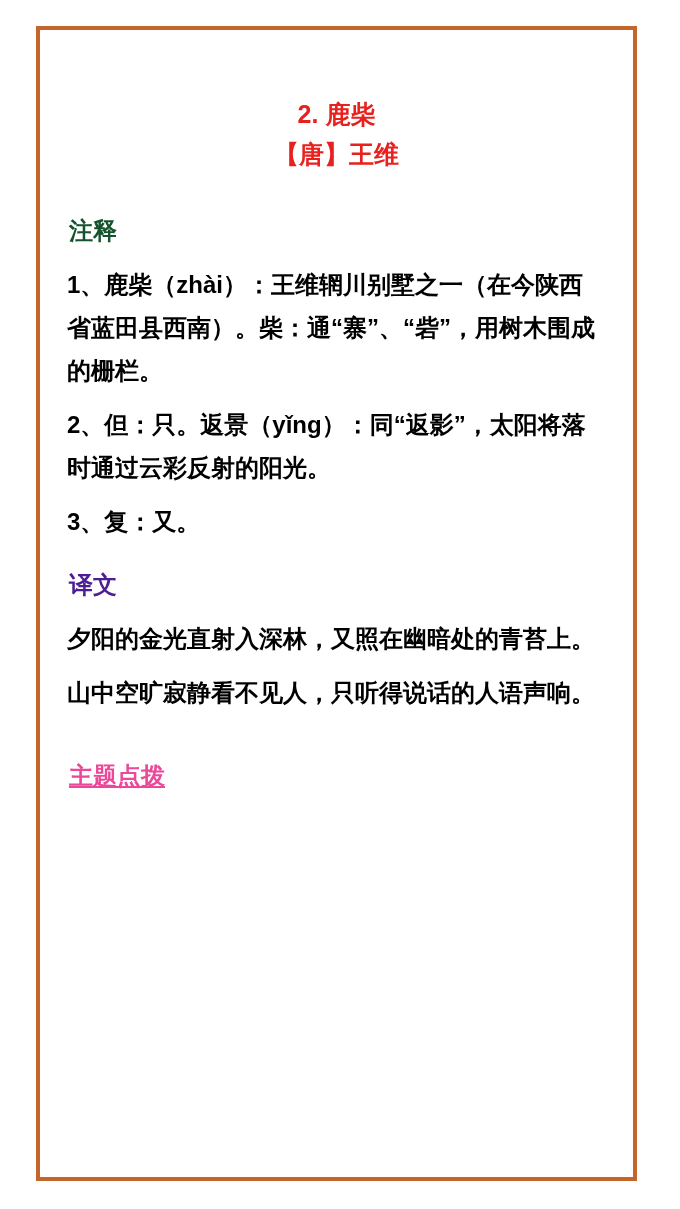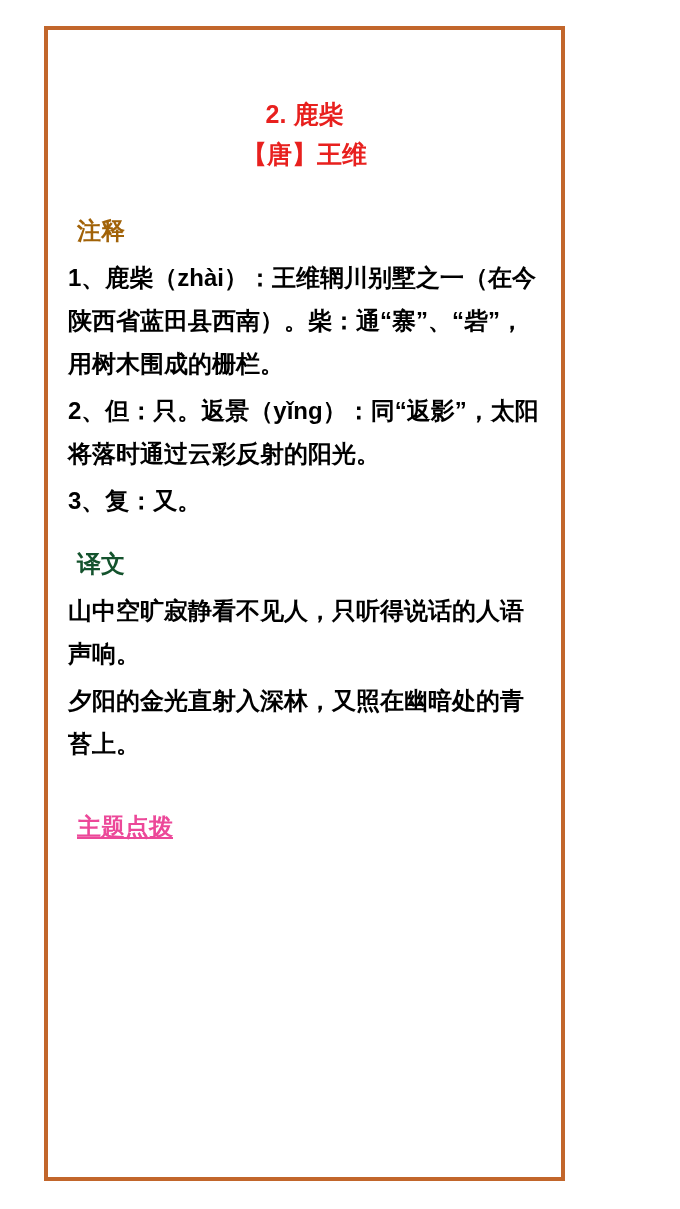--- a/index.html
+++ b/index.html
@@ -11,53 +11,53 @@
   body {
     width: 680px;
     height: 1209px;
     position: relative;
     font-family: "Liberation Sans", "DejaVu Sans", sans-serif;
     font-weight: 700;
     color: #000000;
   }
   .frame {
     position: absolute;
-    left: 44px;
+    left: 36px;
     top: 26px;
-    width: 521px;
+    width: 601px;
     height: 1155px;
     border: 4px solid #C2662B;
     background: #ffffff;
   }
   .content {
     padding: 64px 16px 0 16px;
   }
   .poem-header {
     text-align: center;
     font-size: 25px;
     line-height: 40px;
   }
   .red { color: #E8201E; }
   .heading {
     display: inline-block;
     font-size: 24px;
     line-height: 43px;
     margin-left: 13px;
     text-decoration: none;
   }
-  .green { color: #a16207; }
-  .orange { color: #14532d; }
+  .green { color: #14532d; }
+  .orange { color: #4c1d95; }
   .blue {
     color: #ec4899;
     text-decoration: underline;
     cursor: pointer;
   }
   section { margin: 0; }
   section p {
-    margin: 4px;
+    margin: 11px;
     font-size: 24px;
     line-height: 43px;
     text-align: left;
     word-break: break-all;
   }
   .notes       { margin-top: 35px; }
   .translation { margin-top: 20px; }
   .theme       { margin-top: 40px; }
 </style>
 </head>
@@ -73,22 +73,22 @@
 
     <section class="notes">
       <span class="heading green">注释</span>
       <p>1、鹿柴（zhài）：王维辋川别墅之一（在今陕西省蓝田县西南）。柴：通“寨”、“砦”，用树木围成的栅栏。</p>
       <p>2、但：只。返景（yǐng）：同“返影”，太阳将落时通过云彩反射的阳光。</p>
       <p>3、复：又。</p>
     </section>
 
     <section class="translation">
       <span class="heading orange">译文</span>
+      <p>夕阳的金光直射入深林，又照在幽暗处的青苔上。</p>
       <p>山中空旷寂静看不见人，只听得说话的人语声响。</p>
-      <p>夕阳的金光直射入深林，又照在幽暗处的青苔上。</p>
     </section>
 
     <section class="theme">
       <a class="heading blue">主题点拨</a>
     </section>
 
   </div>
 </div>
 
 </body></html>

